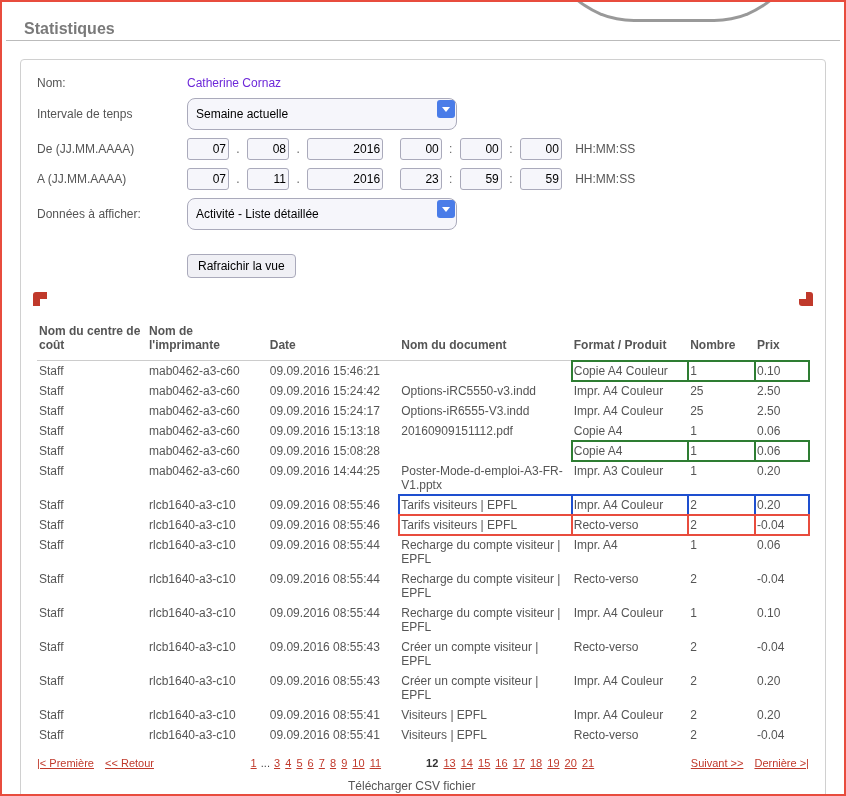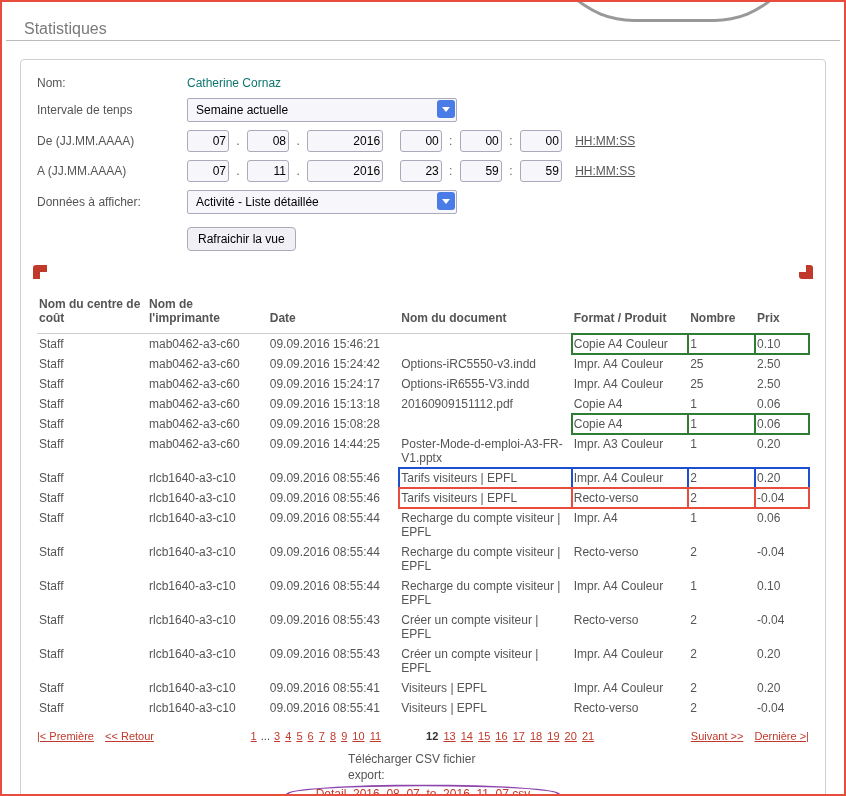--- a/index.html
+++ b/index.html
@@ -27,21 +27,21 @@
     border-top: none;
     border-radius: 0 0 130px 130px;
     background: #fff;
   }
   .title-bar {
     margin-top: 14px;
     padding: 0 4px;
   }
   .title-bar h1 {
     font-size: 16px;
-    font-weight: normal;
+    font-weight: bold;
     color: #7a7a7a;
     margin: 0;
     padding: 4px 10px 2px 18px;
     border-bottom: 1px solid #bbb;
   }
   .panel {
     margin: 18px 18px 10px 18px;
     border: 1px solid #d0d0d0;
     border-radius: 4px;
     padding: 16px 16px 12px 16px;
@@ -50,27 +50,27 @@
   .form-row {
     display: flex;
     align-items: center;
     margin-bottom: 8px;
   }
   .form-row .label {
     width: 150px;
     color: #555;
   }
   .form-row .value {
-    color: #0f766e;
+    color: #6d28d9;
   }
   select.interval, select.display {
     width: 270px;
-    height: 24px;
+    height: 32px;
     border: 1px solid #aab;
-    border-radius: 2px;
+    border-radius: 8px;
     background: #f6f6fb;
     font-size: 12px;
     padding: 1px 4px;
   }
   .select-wrap {
     position: relative;
     display: inline-block;
   }
   .select-wrap::after {
     content: "";
@@ -99,23 +99,23 @@
     width: 42px;
     height: 22px;
     text-align: right;
     border: 1px solid #aab;
     border-radius: 3px;
     background: #f6f6fb;
     font-size: 12px;
   }
   input.dt.year { width: 76px; }
   .sep { margin: 0 4px; color: #666; }
-  .hhmmss { margin-left: 10px; color: #555; text-decoration: underline; }
+  .hhmmss { margin-left: 10px; color: #555; }
   .btn-refresh {
-    margin-top: 5px;
+    margin-top: 16px;
     padding: 4px 10px;
     border: 1px solid #aab;
     border-radius: 4px;
     background: #f0f0f5;
     font-size: 12px;
     cursor: pointer;
   }
   .handles {
     position: relative;
     height: 30px;

